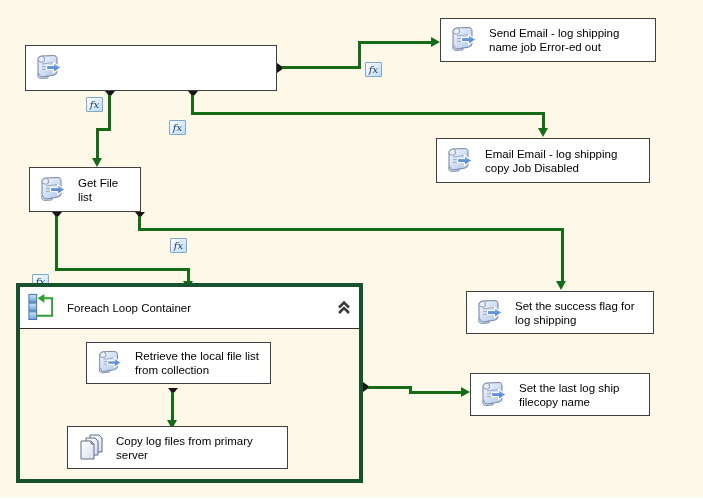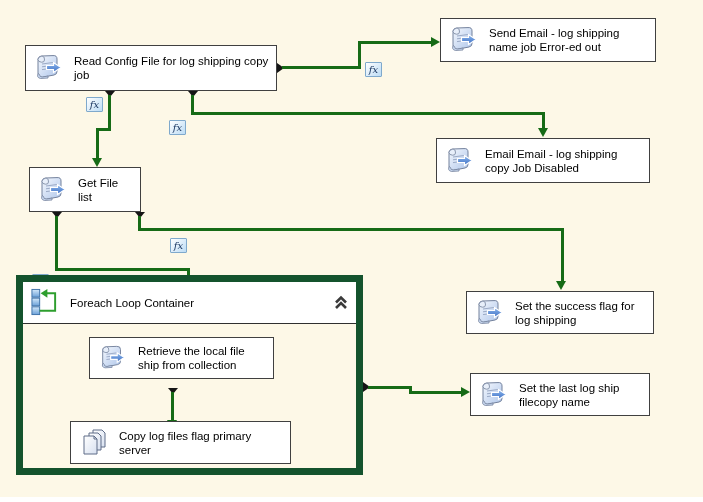--- a/index.html
+++ b/index.html
@@ -21,22 +21,22 @@
   .bottom-edge{position:absolute;left:0;top:497px;width:703px;height:5px;background:#FFFFFF;}
   
   .task{
     position:absolute;background:var(--task-fill);border:1px solid var(--task-border);
     display:flex;align-items:center;box-sizing:border-box;padding:2px 6px 2px 6px;
   }
   .task .icon{flex:0 0 auto;width:34px;height:32px;margin-right:8px;display:flex;align-items:center;justify-content:center;}
   .task .label{font-size:11.5px;line-height:14px;color:#000;}
   
   .loop-container{
-    position:absolute;left:16px;top:275px;width:347px;height:200px;
-    border:7px solid #14532d;box-sizing:border-box;background:transparent;
+    position:absolute;left:16px;top:283px;width:347px;height:200px;
+    border:4px solid #14532d;box-sizing:border-box;background:transparent;
   }
   .loop-header{
     position:absolute;left:0;top:0;right:0;height:42px;background:#FFFFFF;
     border-bottom:1px solid #2F2F2F;display:flex;align-items:center;box-sizing:border-box;
   }
   .loop-header .icon{width:30px;height:32px;margin-left:7px;}
   .loop-header .label{font-size:11.5px;color:#000;margin-left:10px;}
   .collapse-btn{
     position:absolute;right:6px;top:11px;width:18px;height:18px;display:flex;
     align-items:center;justify-content:center;cursor:pointer;background:transparent;border:none;padding:0;
@@ -171,21 +171,20 @@
   <div class="fx-badge" style="left:365px;top:62px">fx</div>
   <div class="fx-badge" style="left:170px;top:238px">fx</div>
   <div class="fx-badge" style="left:32px;top:274px">fx</div>
 
   <div class="task" style="left:25px;top:45px;width:252px;height:46px">
     <span class="icon">
         <svg width="32" height="32" viewBox="0 0 32 32">
           <use href="#icon-script"></use>
         </svg>
       </span>
-    <span class="label">Read Config File for log shipping copy job</span>
   </div>
 
   <div class="task" style="left:440px;top:18px;width:216px;height:44px">
     <span class="icon">
         <svg width="32" height="32" viewBox="0 0 32 32">
           <use href="#icon-script"></use>
         </svg>
       </span>
     <span class="label">Send Email - log shipping name job Error-ed out</span>
   </div>
@@ -220,30 +219,30 @@
           </svg>
       </button>
     </div>
 
     <div class="task" style="left:66px;top:55px;width:185px;height:42px">
       <span class="icon">
           <svg width="30" height="30" viewBox="0 0 32 32">
             <use href="#icon-script"></use>
           </svg>
         </span>
-      <span class="label">Retrieve the local file ship from collection</span>
+      <span class="label">Retrieve the local file list from collection</span>
     </div>
 
     <div class="task" style="left:47px;top:139px;width:221px;height:43px">
       <span class="icon">
           <svg width="30" height="30" viewBox="0 0 30 30">
             <use href="#icon-copy-files"></use>
           </svg>
         </span>
-      <span class="label">Copy log files flag primary server</span>
+      <span class="label">Copy log files from primary server</span>
     </div>
   </div>
 
   <div class="task" style="left:470px;top:373px;width:180px;height:43px">
     <span class="icon">
         <svg width="32" height="32" viewBox="0 0 32 32">
           <use href="#icon-script"></use>
         </svg>
       </span>
     <span class="label">Set the last log ship filecopy name</span>

